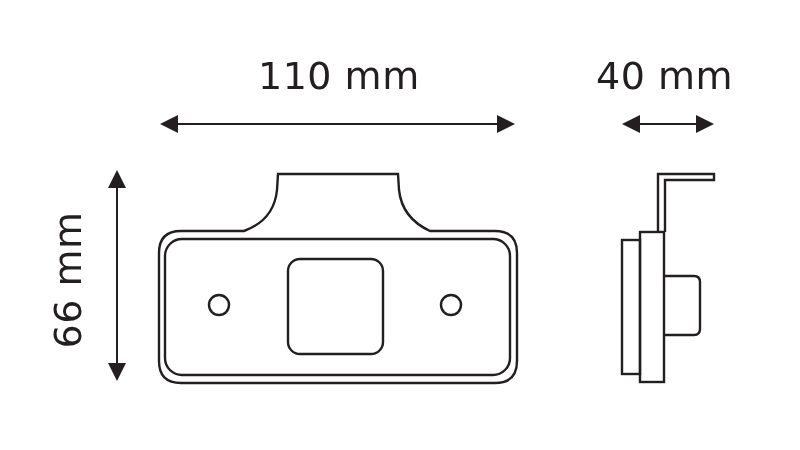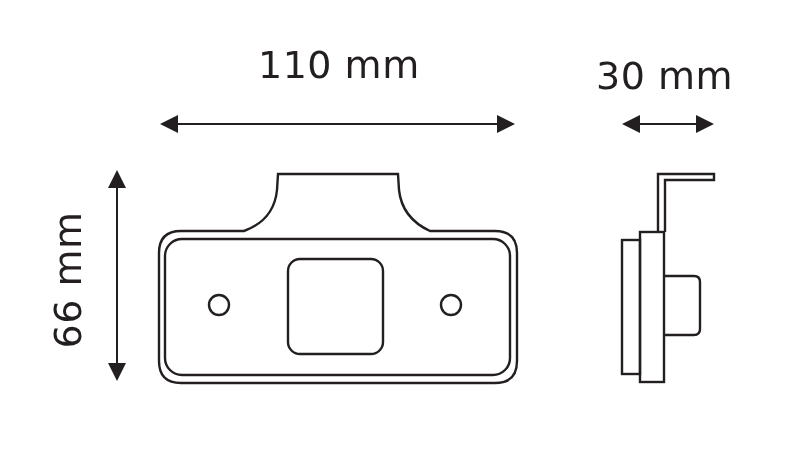--- a/index.html
+++ b/index.html
@@ -8,21 +8,21 @@
     .label {
       position: absolute;
       font-family: "DejaVu Sans", sans-serif;
       font-size: 38px;
       color: #231f20;
       font-weight: normal;
       white-space: nowrap;
       line-height: 1;
       letter-spacing: 0.5px;
     }
-    .label-width { left: 258px; top: 46px; }
+    .label-width { left: 258px; top: 57px; }
     .label-depth { left: 596px; top: 57px; }
     .label-height {
       left: 68px; top: 280px;
       transform: translate(-50%, -50%) rotate(-90deg);
       transform-origin: center center;
     }
   </style>
 </head>
 <body>
 
@@ -74,14 +74,14 @@
 
   <g fill="none" stroke="#231f20" stroke-width="2.4">
     <path d="M 658 232 L 658 174 L 714 174 L 714 180 L 665 180 L 665 232"></path>
     <rect x="640" y="232" width="24" height="150"></rect>
     <rect x="622" y="240" width="18" height="134"></rect>
     <path d="M 664 276 L 694 276 Q 700 276 700 282 L 700 329 Q 700 335 694 335 L 664 335"></path>
   </g>
 </svg>
 
 <div class="label label-width">110 mm</div>
-<div class="label label-depth">30 mm</div>
+<div class="label label-depth">40 mm</div>
 <div class="label label-height">66 mm</div>
 
 </body></html>

